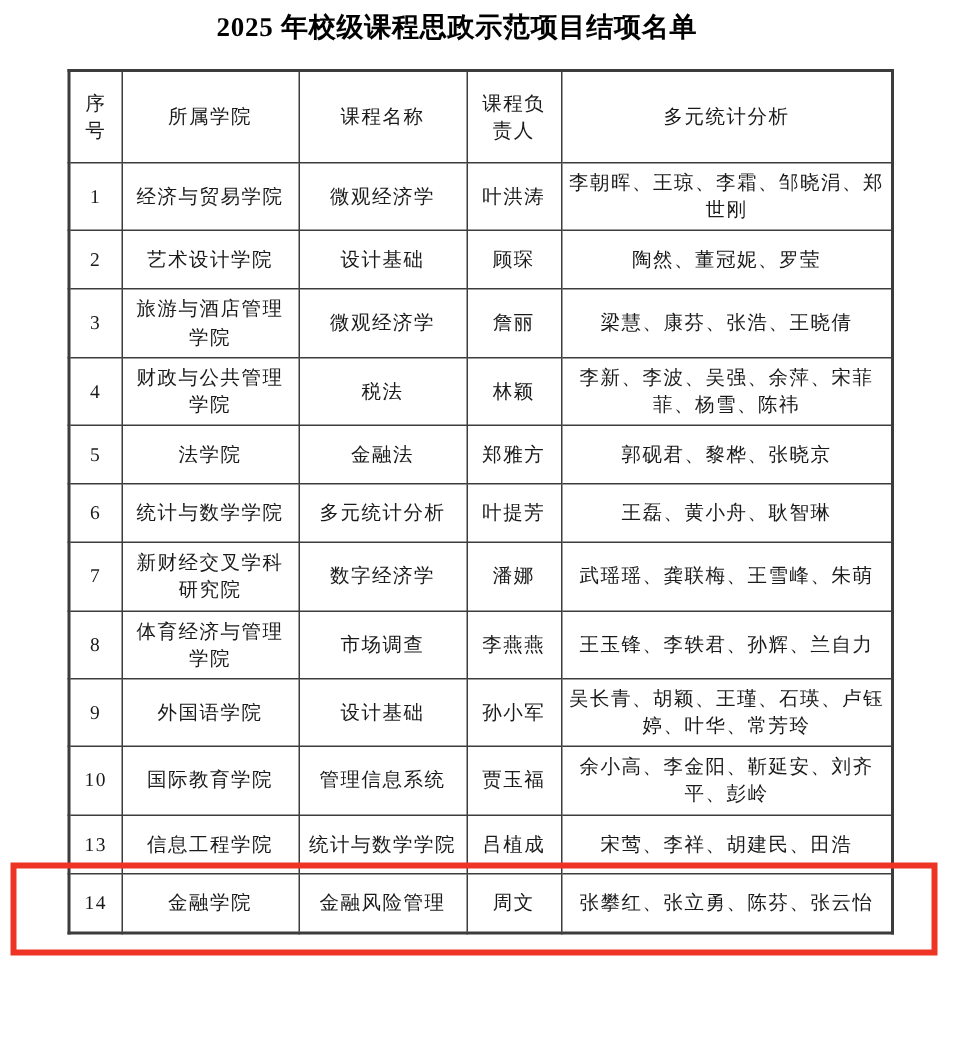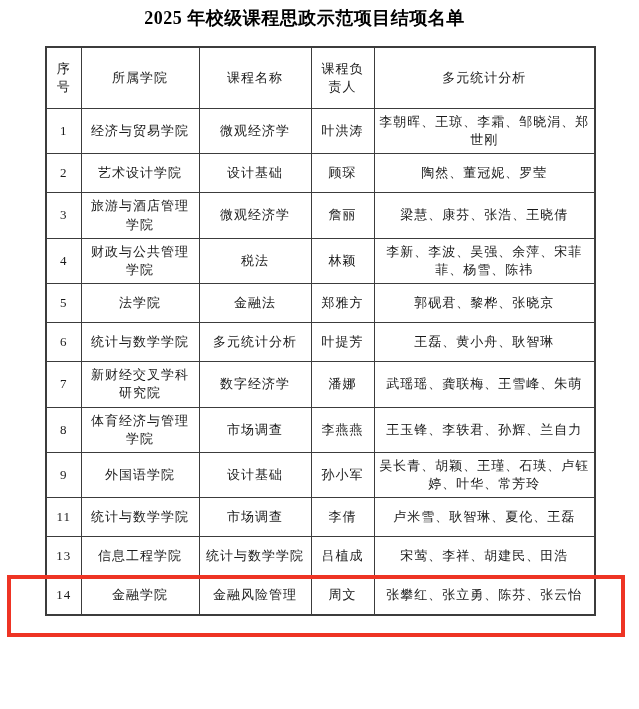--- a/index.html
+++ b/index.html
@@ -143,25 +143,25 @@
           <td>王玉锋、李轶君、孙辉、兰自力</td>
         </tr>
         <tr>
           <td>9</td>
           <td>外国语学院</td>
           <td>设计基础</td>
           <td>孙小军</td>
           <td>吴长青、胡颖、王瑾、石瑛、卢钰婷、叶华、常芳玲</td>
         </tr>
         <tr>
-          <td>11</td>
-          <td>统计与数学学院</td>
-          <td>市场调查</td>
-          <td>李倩</td>
-          <td>卢米雪、耿智琳、夏伦、王磊</td>
+          <td>10</td>
+          <td>国际教育学院</td>
+          <td>管理信息系统</td>
+          <td>贾玉福</td>
+          <td>余小高、李金阳、靳延安、刘齐平、彭岭</td>
         </tr>
         <tr>
           <td>13</td>
           <td>信息工程学院</td>
           <td>统计与数学学院</td>
           <td>吕植成</td>
           <td>宋莺、李祥、胡建民、田浩</td>
         </tr>
         <tr>
           <td>14</td>

